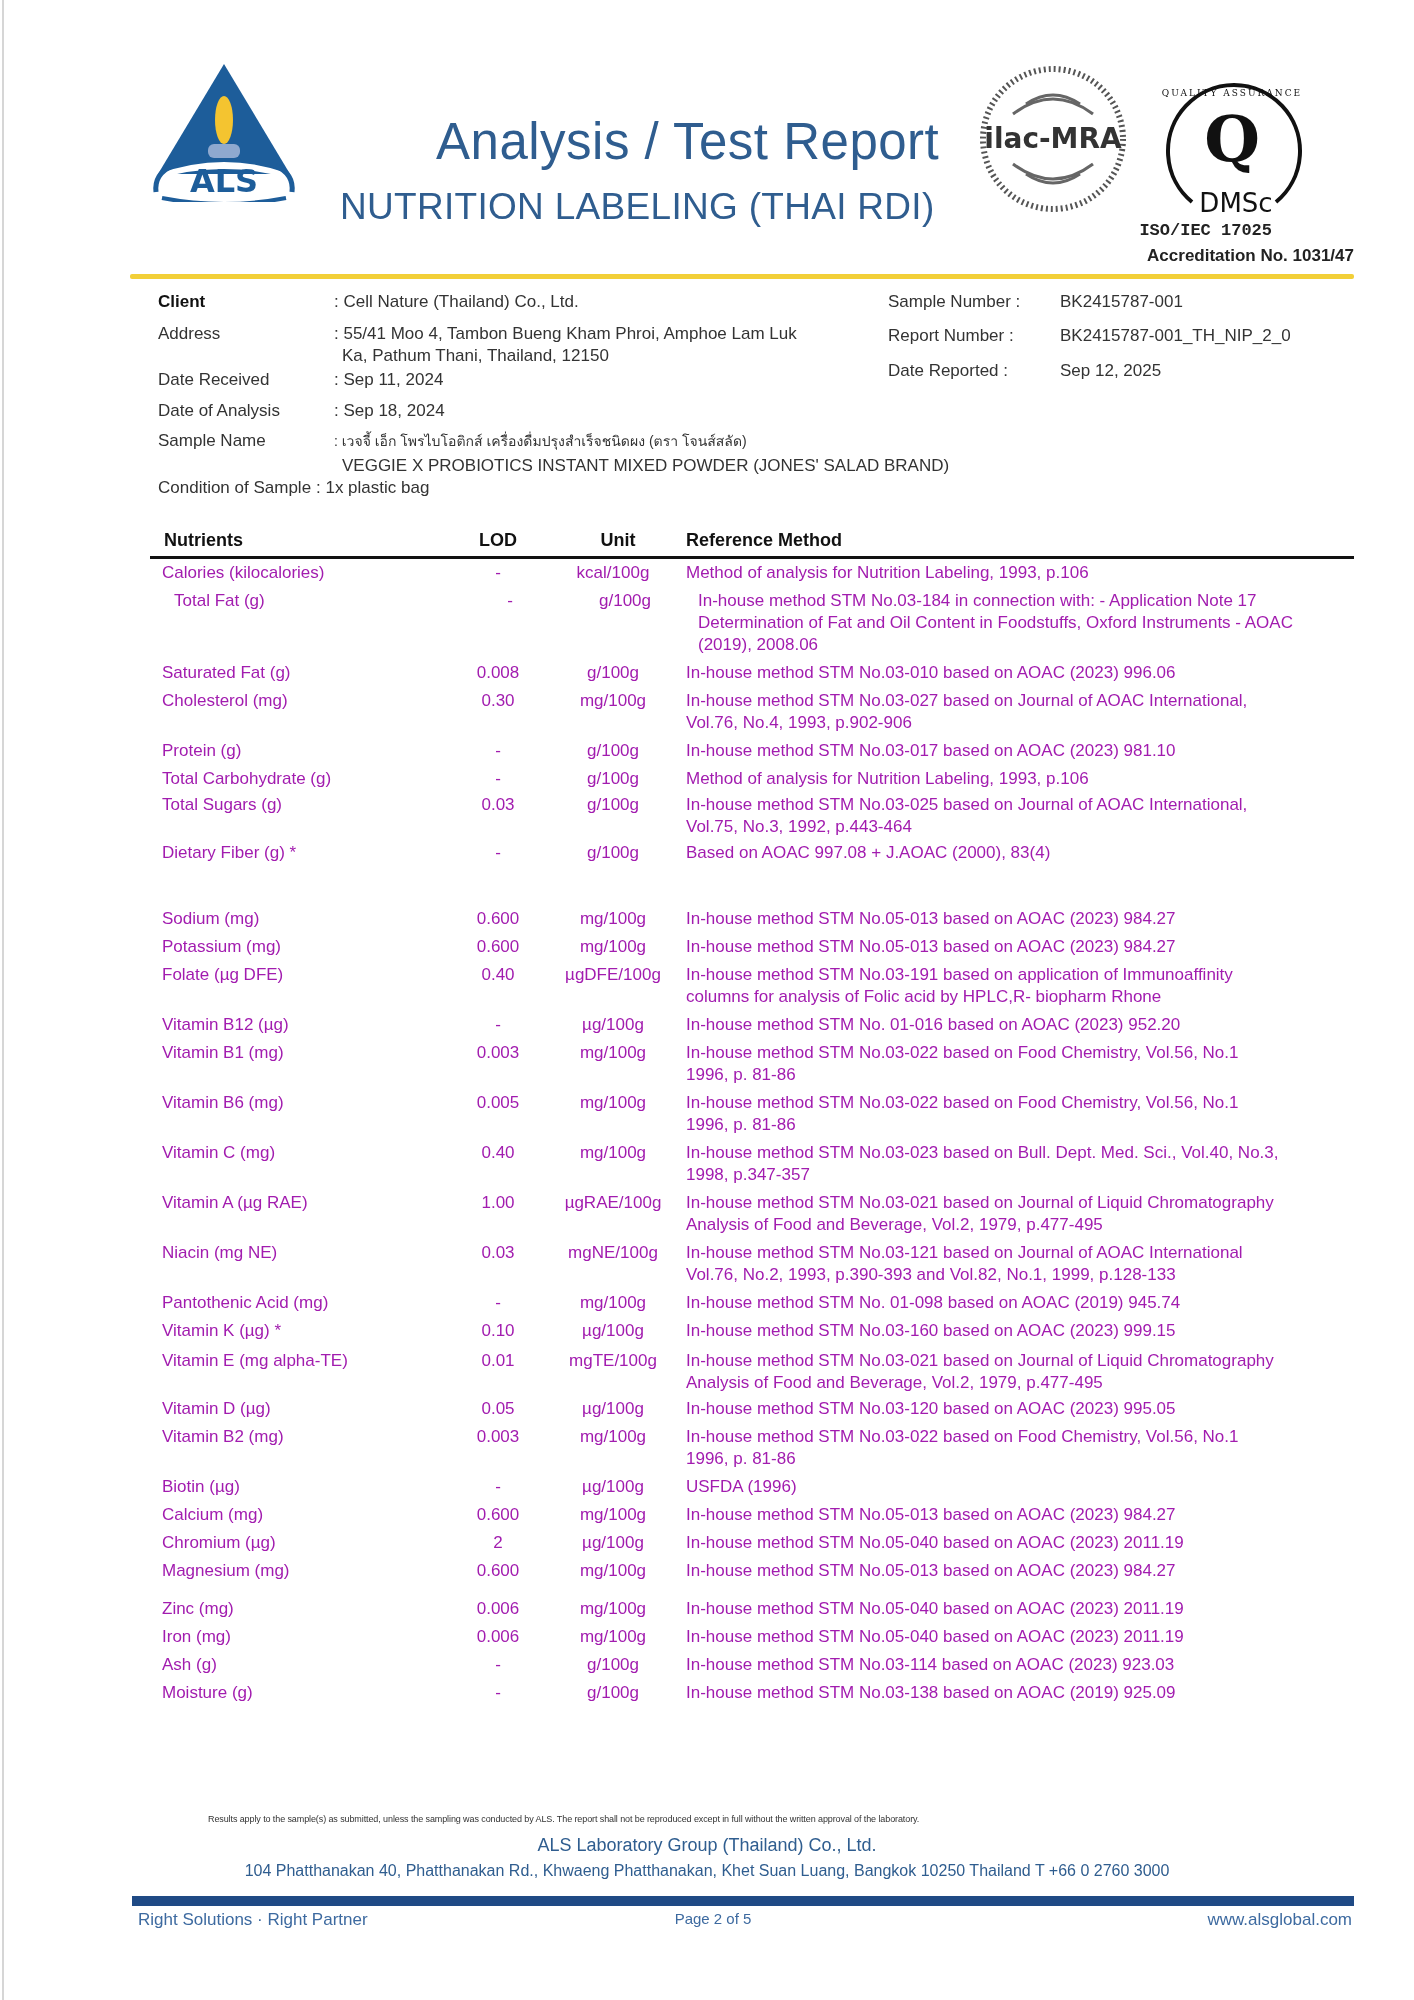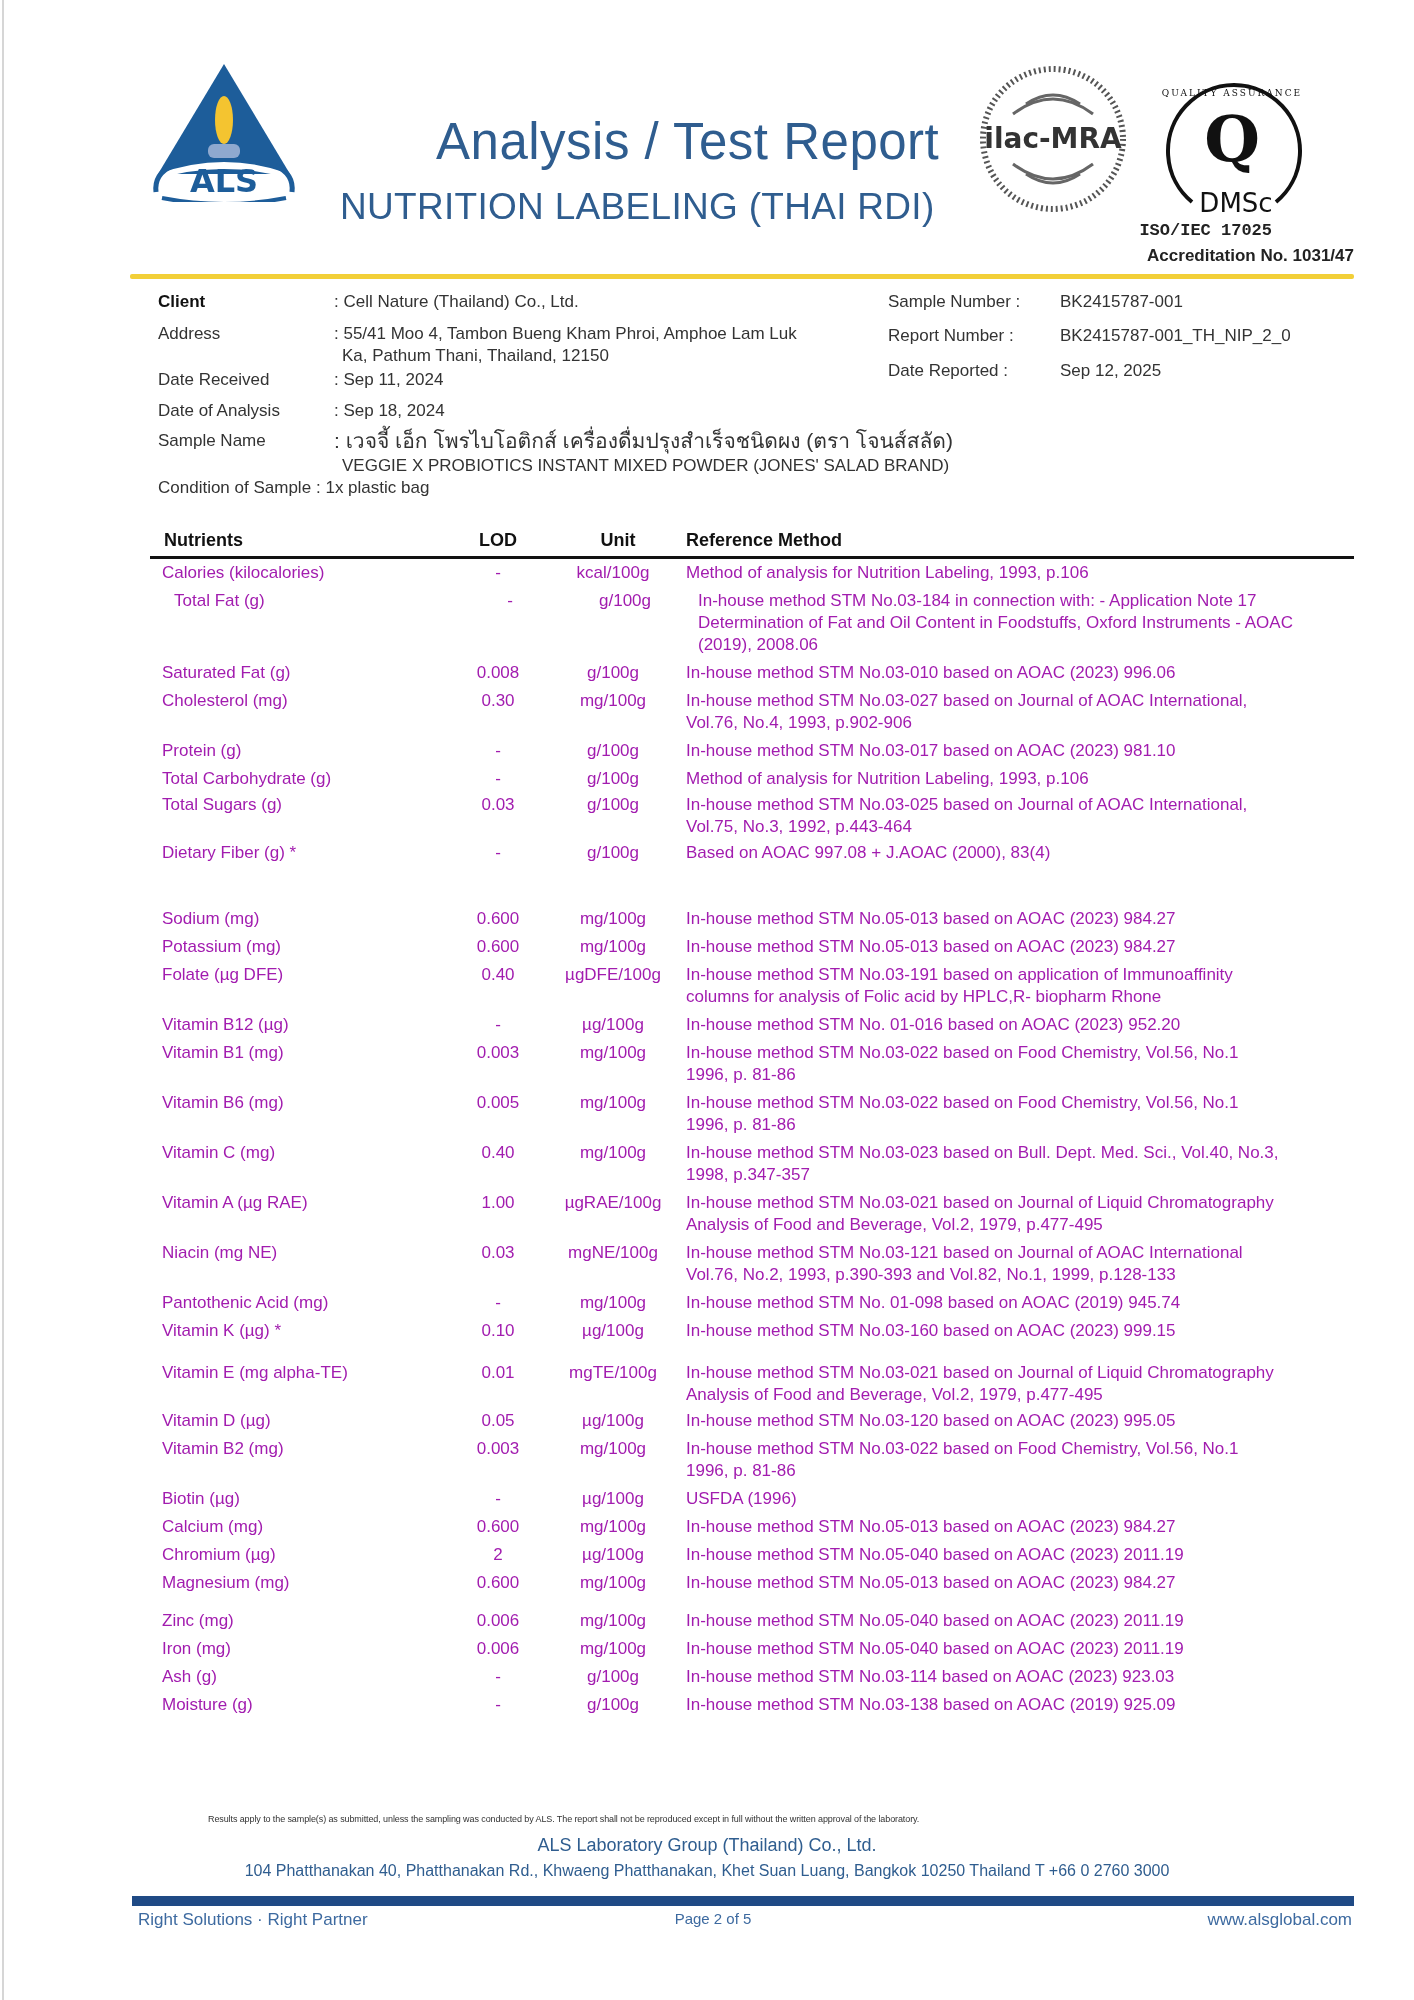--- a/index.html
+++ b/index.html
@@ -106,21 +106,21 @@
   <div class="info-row" style="top:368px;">
     <span class="lbl">Date Received</span>
     <span class="val">: Sep 11, 2024</span>
   </div>
   <div class="info-row" style="top:399px;">
     <span class="lbl">Date of Analysis</span>
     <span class="val">: Sep 18, 2024</span>
   </div>
   <div class="info-row" style="top:429px;">
     <span class="lbl">Sample Name</span>
-    <span class="val" style="font-size:21px;">: เวจจี้ เอ็ก โพรไบโอติกส์ เครื่องดื่มปรุงสำเร็จชนิดผง (ตรา โจนส์สลัด)</span>
+    <span class="val" style="font-size:14px;">: เวจจี้ เอ็ก โพรไบโอติกส์ เครื่องดื่มปรุงสำเร็จชนิดผง (ตรา โจนส์สลัด)</span>
   </div>
   <div class="info-row" style="top:454px;">
     <span class="val" style="left:184px;">VEGGIE X PROBIOTICS INSTANT MIXED POWDER (JONES' SALAD BRAND)</span>
   </div>
   <div class="info-row" style="top:476px;">
     <span class="lbl">Condition of Sample</span>
     <span class="val" style="left:158px;">: 1x  plastic bag</span>
   </div>
 </div>
 
@@ -261,21 +261,21 @@
       <div class="c-unit">mgNE/100g</div>
       <div class="c-ref">In-house method STM No.03-121 based on Journal of AOAC International
 Vol.76, No.2, 1993, p.390-393 and Vol.82, No.1, 1999, p.128-133</div>
     </div>
     <div class="row" style="margin-bottom: 6px;">
       <div class="c-name">Pantothenic Acid (mg)</div>
       <div class="c-lod">-</div>
       <div class="c-unit">mg/100g</div>
       <div class="c-ref">In-house method STM No. 01-098 based on AOAC (2019) 945.74</div>
     </div>
-    <div class="row" style="margin-bottom: 20px;">
+    <div class="row" style="margin-bottom: 8px;">
       <div class="c-name">Vitamin K (µg) *</div>
       <div class="c-lod">0.10</div>
       <div class="c-unit">µg/100g</div>
       <div class="c-ref">In-house method STM No.03-160 based on AOAC (2023) 999.15</div>
     </div>
     <div class="row" style="margin-bottom: 4px;">
       <div class="c-name">Vitamin E (mg alpha-TE)</div>
       <div class="c-lod">0.01</div>
       <div class="c-unit">mgTE/100g</div>
       <div class="c-ref">In-house method STM No.03-021 based on Journal of Liquid Chromatography

